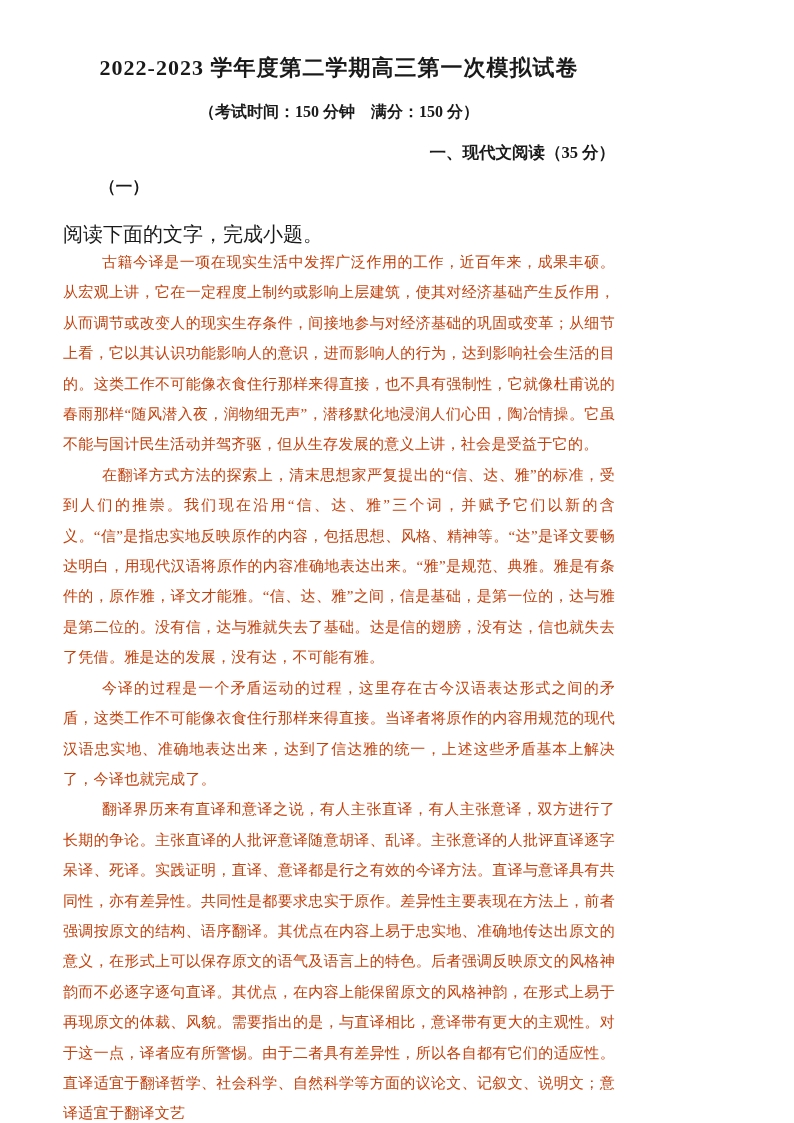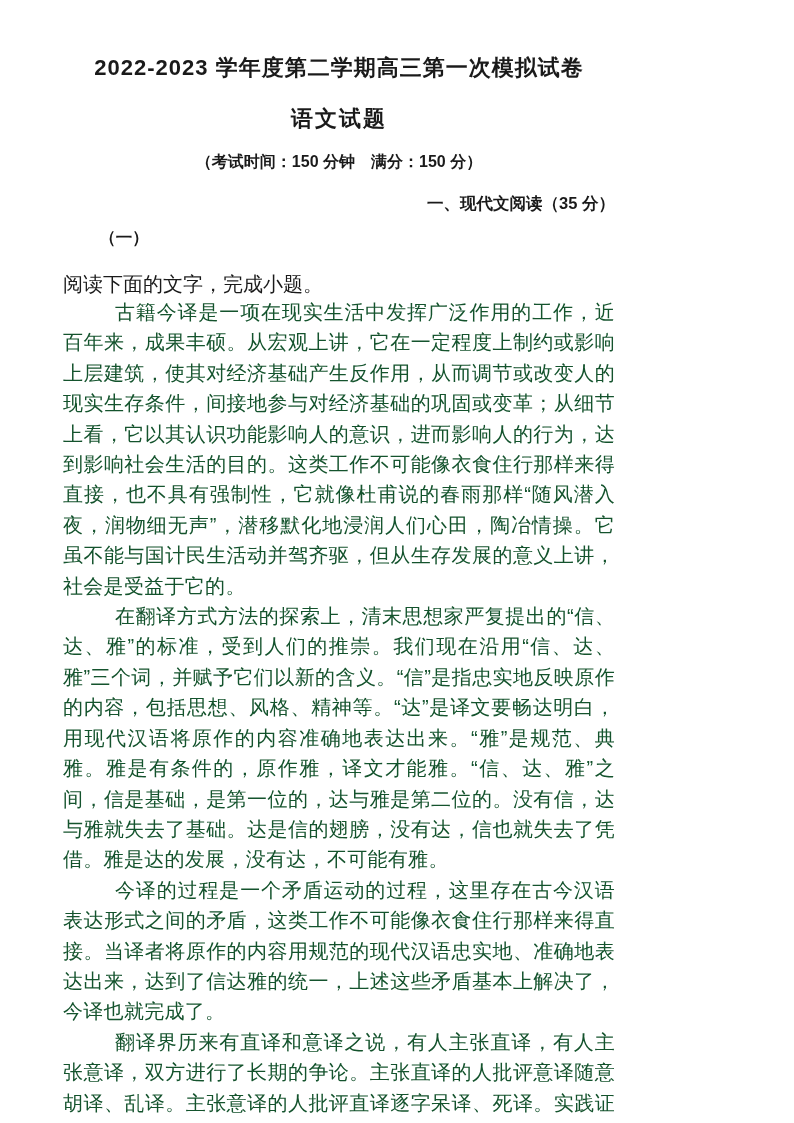--- a/index.html
+++ b/index.html
@@ -8,21 +8,21 @@
     background: #ffffff;
   }
   .page {
     position: relative;
     width: 678px;
     height: 1123px;
     box-sizing: border-box;
     padding: 52px 63px 0 63px;
     background: #ffffff;
     color: #1a1a1a;
-    font-family: Liberation Sans, sans-serif;
+    font-family: Liberation Serif, serif;
     overflow: hidden;
   }
   .exam-title {
     margin: 0;
     font-size: 22px;
     font-weight: bold;
     text-align: center;
     line-height: 32px;
     letter-spacing: 1px;
   }
@@ -61,35 +61,34 @@
     line-height: 26px;
   }
   .material-label {
     margin-top: 10px;
     font-size: 15.5px;
     text-indent: 2.6em;
     line-height: 27px;
   }
   .para {
     margin: 0;
-    font-size: 20px;
+    font-size: 15px;
     line-height: 30.4px;
     text-indent: 2.6em;
     text-align: justify;
     letter-spacing: 0.3px;
-    color: #14532d;
+    color: #c2410c;
   }
 </style>
 </head>
 <body>
 
 <div class="page">
   <h1 class="exam-title">2022-2023 学年度第二学期高三第一次模拟试卷</h1>
 
-  <h2 class="subject-title">语文试题</h2>
 
   <div class="exam-info">（考试时间：150 分钟　满分：150 分）</div>
 
   <div class="section-heading">一、现代文阅读（35 分）</div>
 
   <div class="subsection-label">（一）</div>
 
   <div class="instruction">阅读下面的文字，完成小题。</div>
 
 

